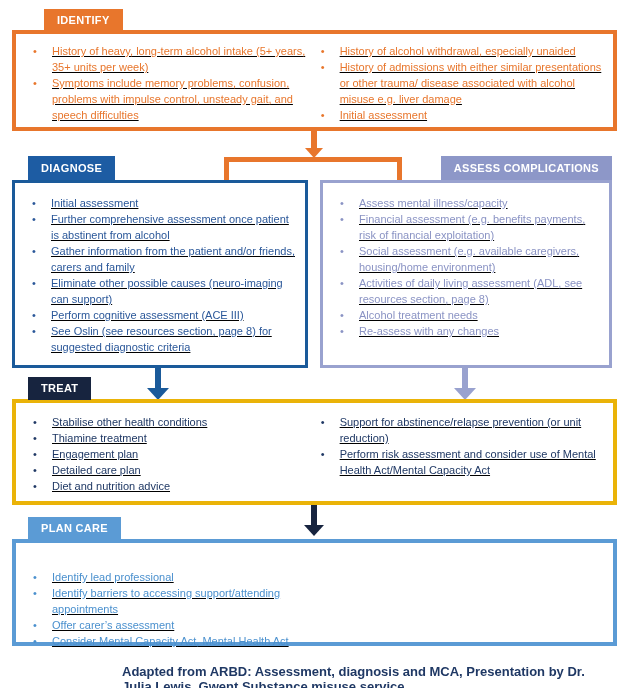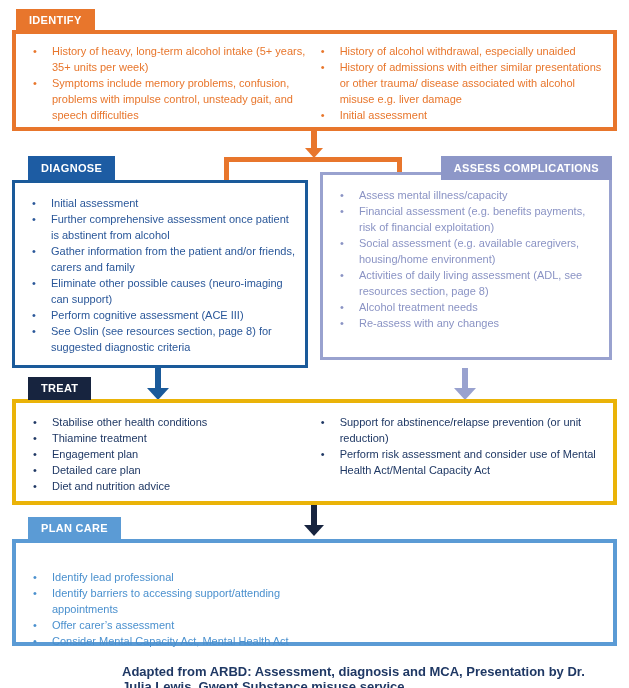--- a/index.html
+++ b/index.html
@@ -4,21 +4,21 @@
 <style>
   html,body{margin:0;padding:0;background:#ffffff;}
   body{font-family:"Liberation Sans", sans-serif;}
   #canvas{position:relative;width:629px;height:688px;background:#ffffff;overflow:hidden;}
 
   .tab{
     position:absolute;height:23px;line-height:23px;padding:0 13px;
     color:#ffffff;font-size:11px;font-weight:bold;letter-spacing:.3px;
     z-index:3;white-space:nowrap;
   }
-  .box{position:absolute;background:#ffffff;box-sizing:border-box;z-index:2;}
+  .box{position:absolute;background:#ffffff;box-sizing:border-box;z-index:2;text-decoration:underline;}
   .box-content{display:flex;padding:9px 6px 0 4px;}
   .box-content ul{list-style:none;margin:0;padding:0;flex:1;}
   .box-content ul.colL{flex:0 0 49%;}
   .box-content ul.colR{flex:0 0 51%;}
   li{position:relative;padding-left:32px;font-size:11px;line-height:16px;}
   li::before{content:"\2022";position:absolute;left:13px;top:0;}
 
   
   .c-orange{color:#E8762C;}
   .t-orange{background:#E8762C;}
@@ -47,21 +47,21 @@
   .footer{
     position:absolute;right:12px;top:664px;width:495px;text-align:left;
     font-size:13px;font-weight:bold;color:#1F3864;
   }
 </style>
 </head>
 <body>
 
 <div id="canvas">
 
-  <div class="tab t-orange" style="left:16px;top:9px;">IDENTIFY</div>
+  <div class="tab t-orange" style="left:44px;top:9px;">IDENTIFY</div>
   <div class="box b-orange" style="left:12px;top:30px;width:605px;height:101px;">
     <div class="box-content c-orange">
       <ul class="colL">
         <li>History of heavy, long-term alcohol intake (5+ years, 35+ units per week)</li>
         <li>Symptoms include memory problems, confusion, problems with impulse control, unsteady gait, and speech difficulties</li>
       </ul>
       <ul class="colR">
         <li>History of alcohol withdrawal, especially unaided</li>
         <li>History of admissions with either similar presentations or other trauma/ disease associated with alcohol misuse e.g. liver damage</li>
         <li>Initial assessment</li>
@@ -83,21 +83,21 @@
         <li>Further comprehensive assessment once patient is abstinent from alcohol</li>
         <li>Gather information from the patient and/or friends, carers and family</li>
         <li>Eliminate other possible causes (neuro-imaging can support)</li>
         <li>Perform cognitive assessment (ACE III)</li>
         <li>See Oslin (see resources section, page 8) for suggested diagnostic criteria</li>
       </ul>
     </div>
   </div>
 
   <div class="tab t-lav" style="right:17px;top:156px;height:24px;line-height:24px;">ASSESS COMPLICATIONS</div>
-  <div class="box b-lav" style="left:320px;top:172px;width:292px;height:188px;">
+  <div class="box b-lav" style="left:320px;top:180px;width:292px;height:188px;">
     <div class="box-content c-lav" style="padding-top:12px;">
       <ul>
         <li>Assess mental illness/capacity</li>
         <li>Financial assessment (e.g. benefits payments, risk of financial exploitation)</li>
         <li>Social assessment (e.g. available caregivers, housing/home environment)</li>
         <li>Activities of daily living assessment (ADL, see resources section, page 8)</li>
         <li>Alcohol treatment needs</li>
         <li>Re-assess with any changes</li>
       </ul>
     </div>

